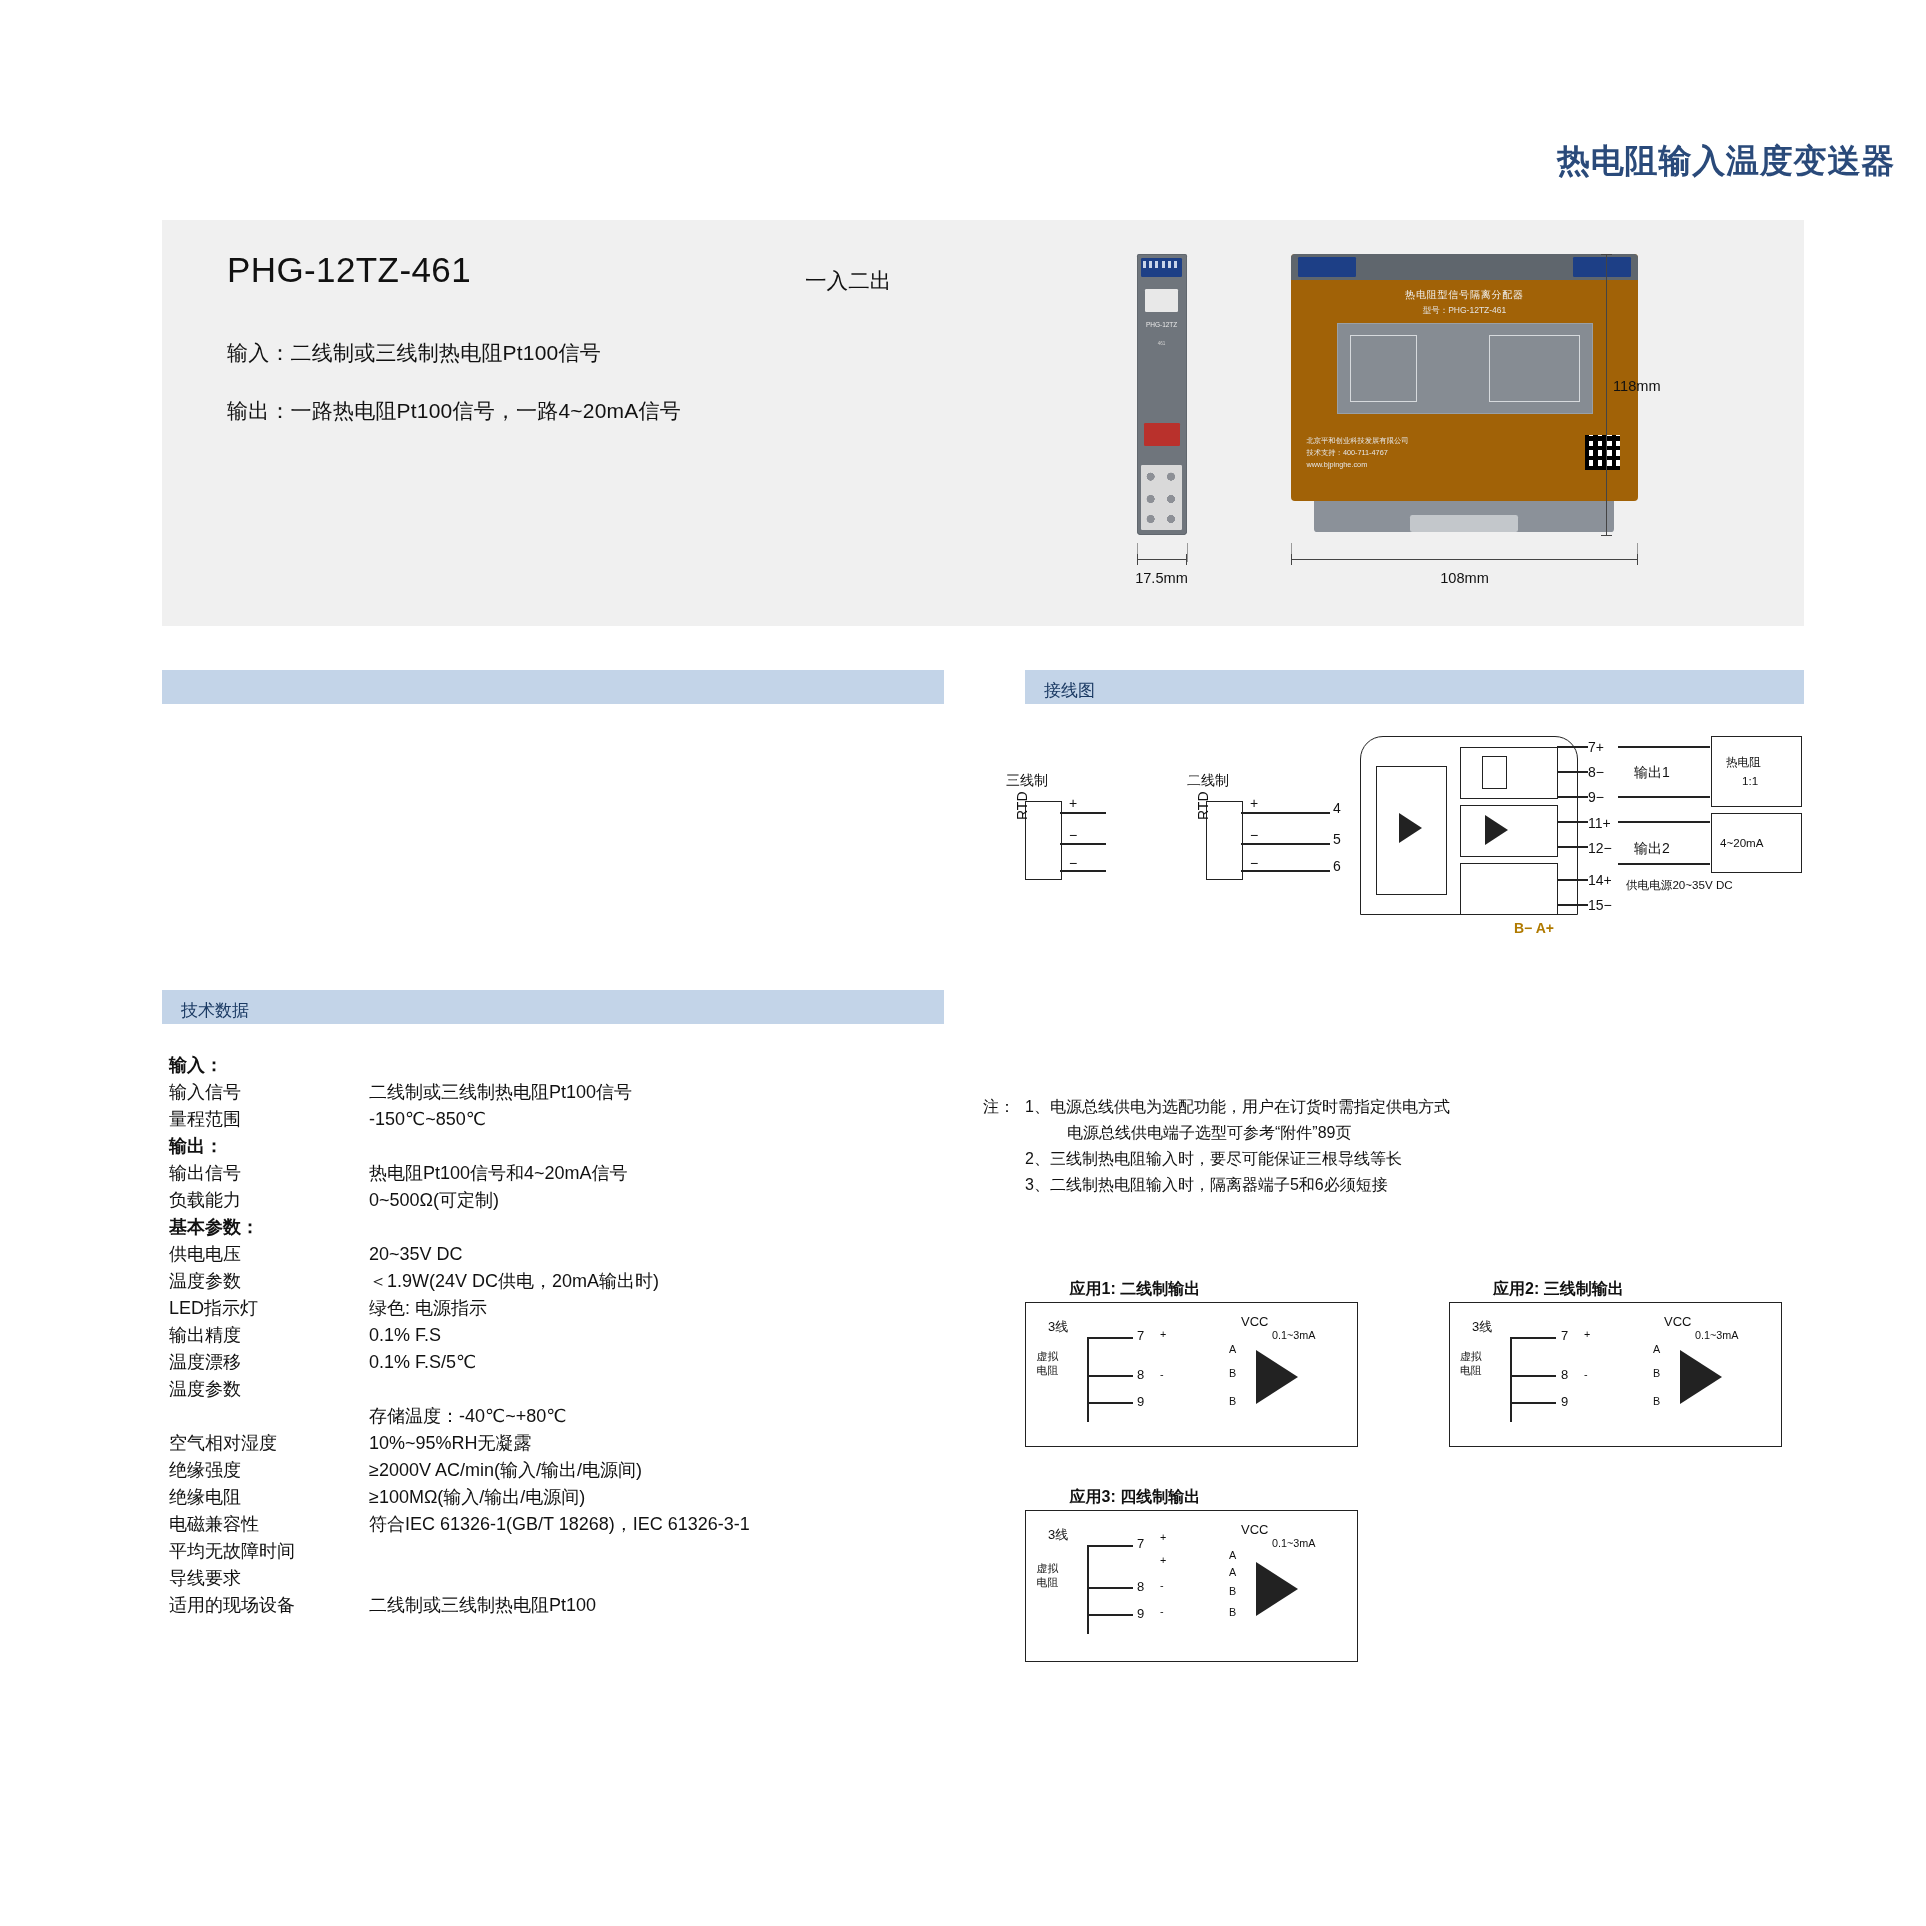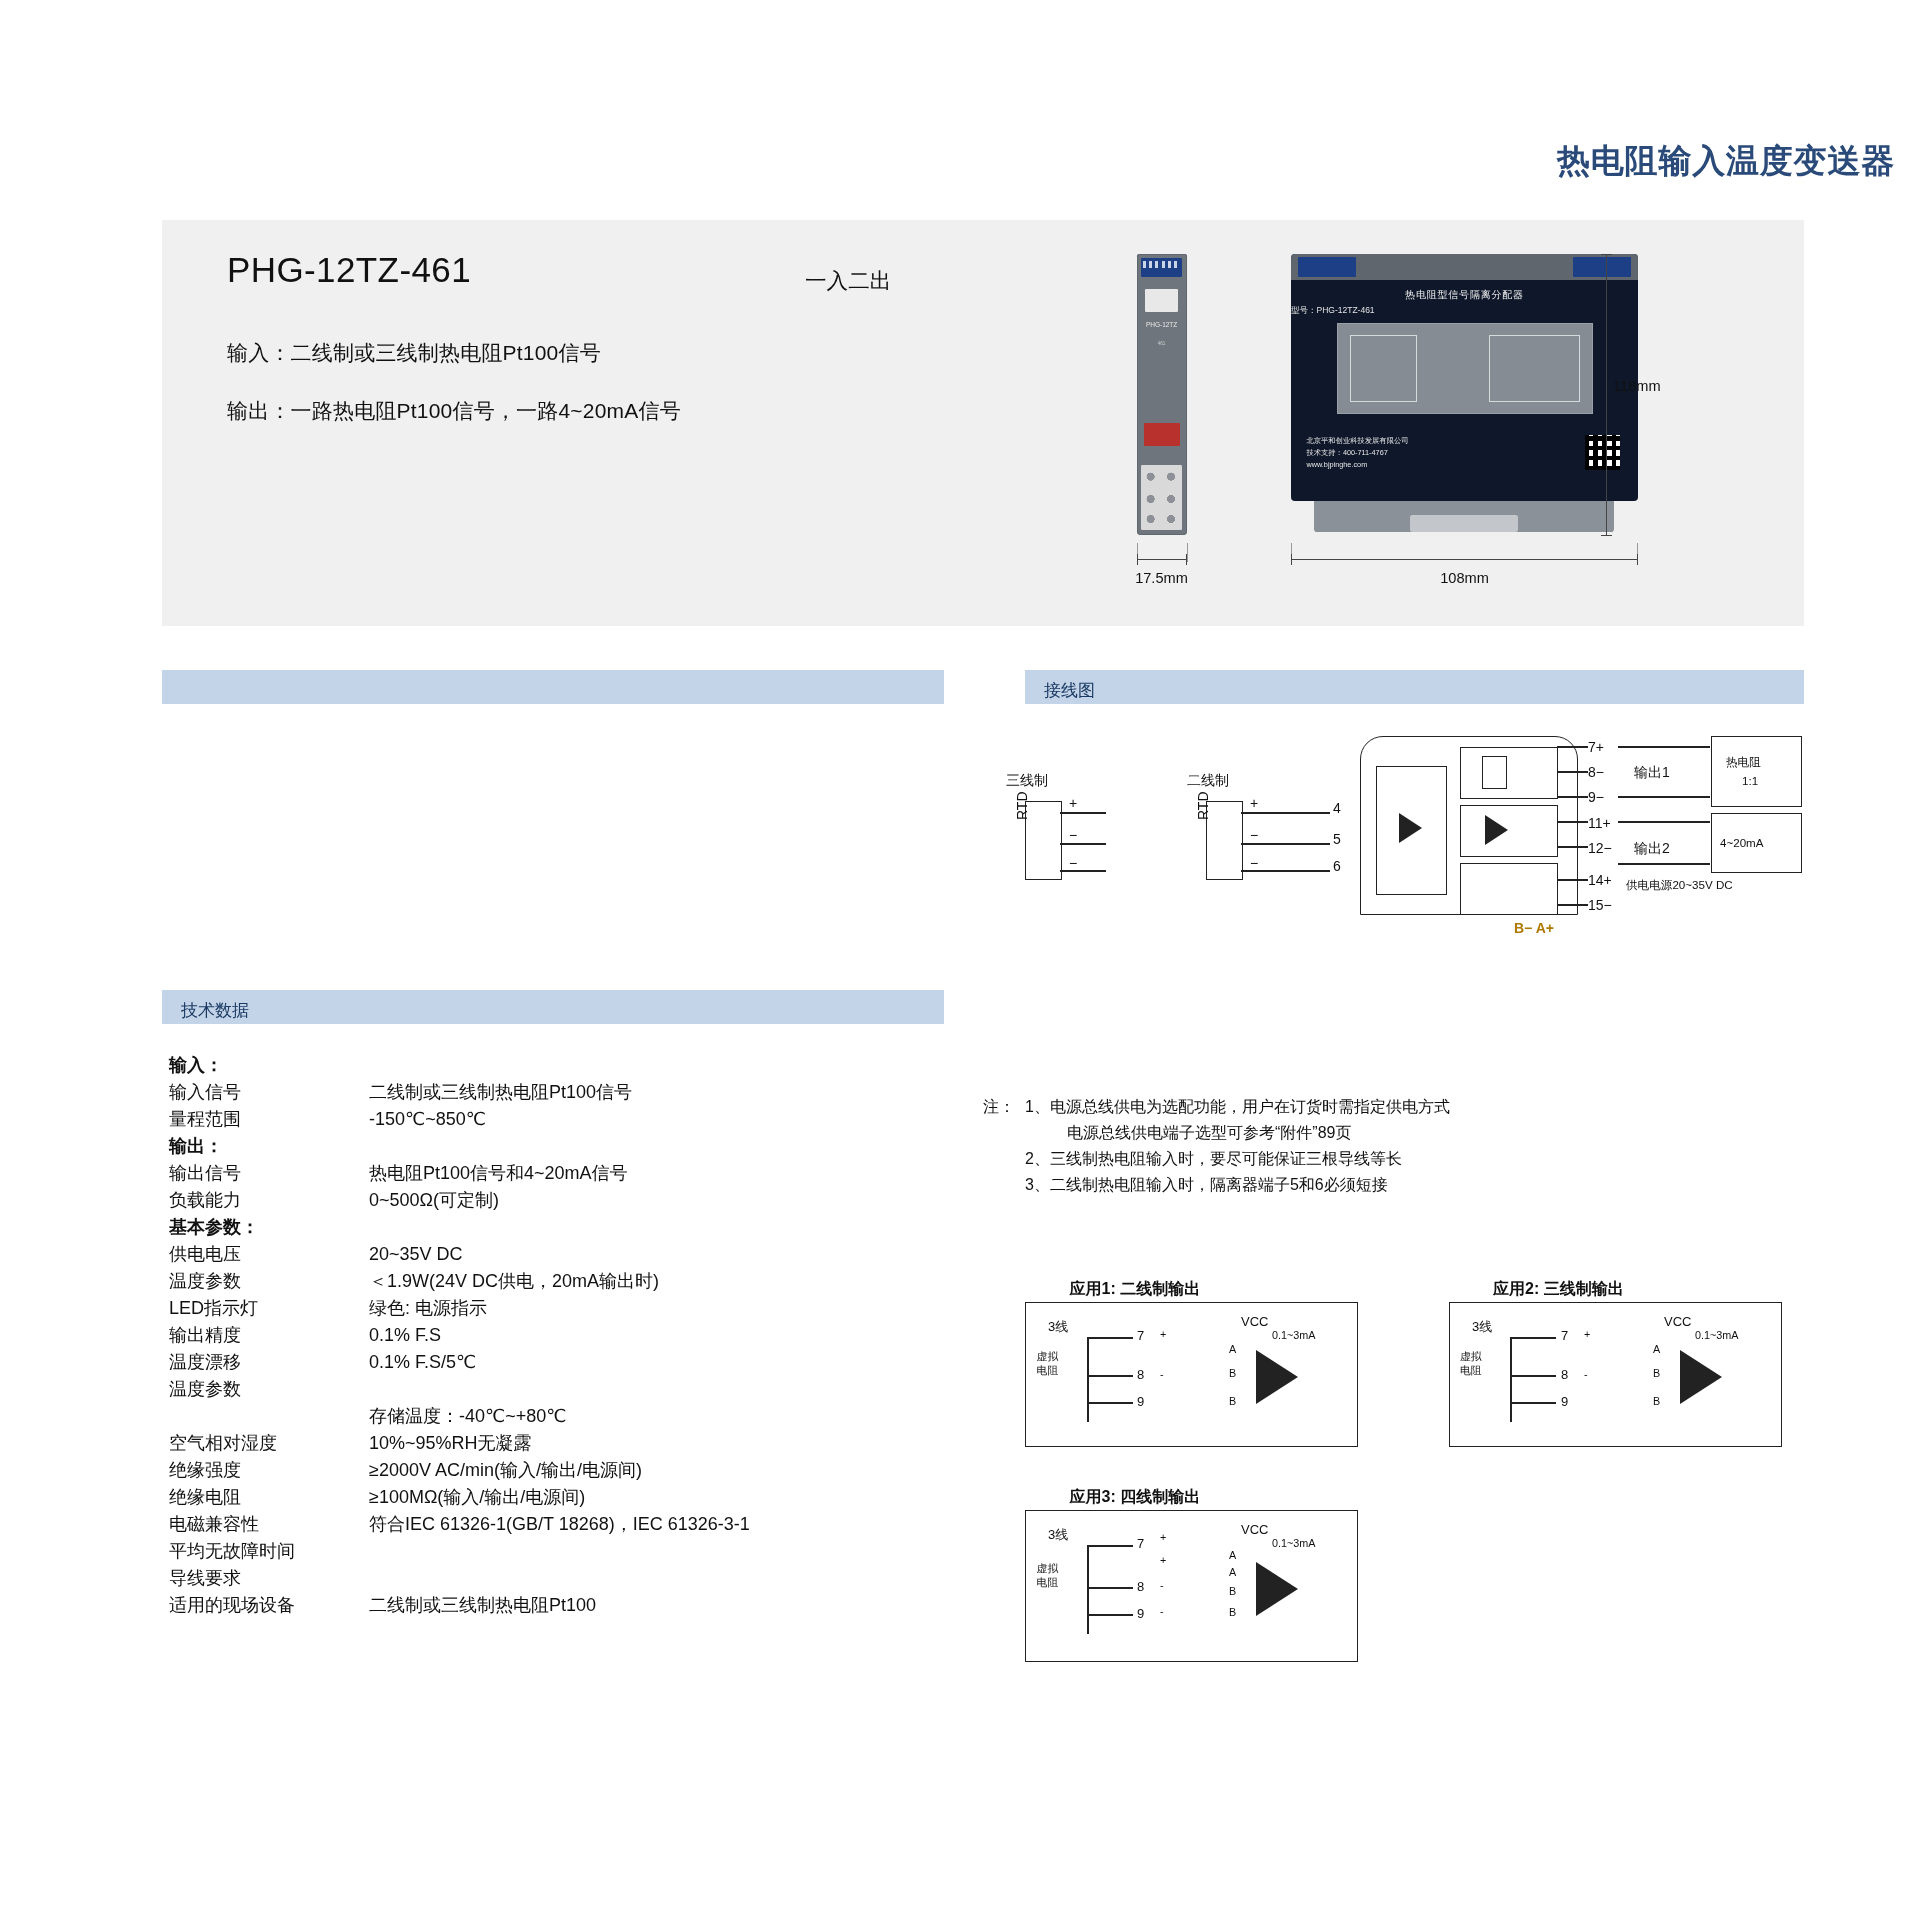--- a/index.html
+++ b/index.html
@@ -122,40 +122,40 @@
   
   .mod-front{
     position:absolute;
     left:166px;
     top:15.4px;
     width:347px;
     height:281px;
   }
   .mod-front .body{
     position:absolute;left:0;top:0;width:347px;height:247px;
-    background:#0f172a;border-radius:3.9px;
+    background:#a16207;border-radius:3.9px;
   }
   .mod-front .strip{
     position:absolute;left:0;top:0;width:347px;height:25.4px;
     background:#5f666d;border-radius:3.9px 3.9px 0 0;
   }
   .mod-front .conn-l{
     position:absolute;left:7px;top:2.3px;width:58px;height:20px;
     background:#1d3f86;border-radius:1.2px;
   }
   .mod-front .conn-r{
     position:absolute;right:7px;top:2.3px;width:58px;height:20px;
     background:#1d3f86;border-radius:1.2px;
   }
   .mod-front .title1{
     position:absolute;left:0;top:34px;width:347px;text-align:center;
     font-size:10px;color:#f2f2f2;letter-spacing:0.8px;
   }
   .mod-front .title2{
-    position:absolute;left:0;top:51px;width:347px;
+    position:absolute;left:0;top:51px;width:347px;text-align:center;
     font-size:8.5px;color:#e4e4e4;
   }
   .mod-front .diagbox{
     position:absolute;left:46px;top:69px;width:254px;height:89px;
     background:#868c93;border:0.8px solid #9aa0a6;
   }
   .mod-front .diagbox:before{
     content:"";position:absolute;left:11.6px;top:10.8px;width:65px;height:65px;
     border:0.8px solid #d7dadd;
   }

